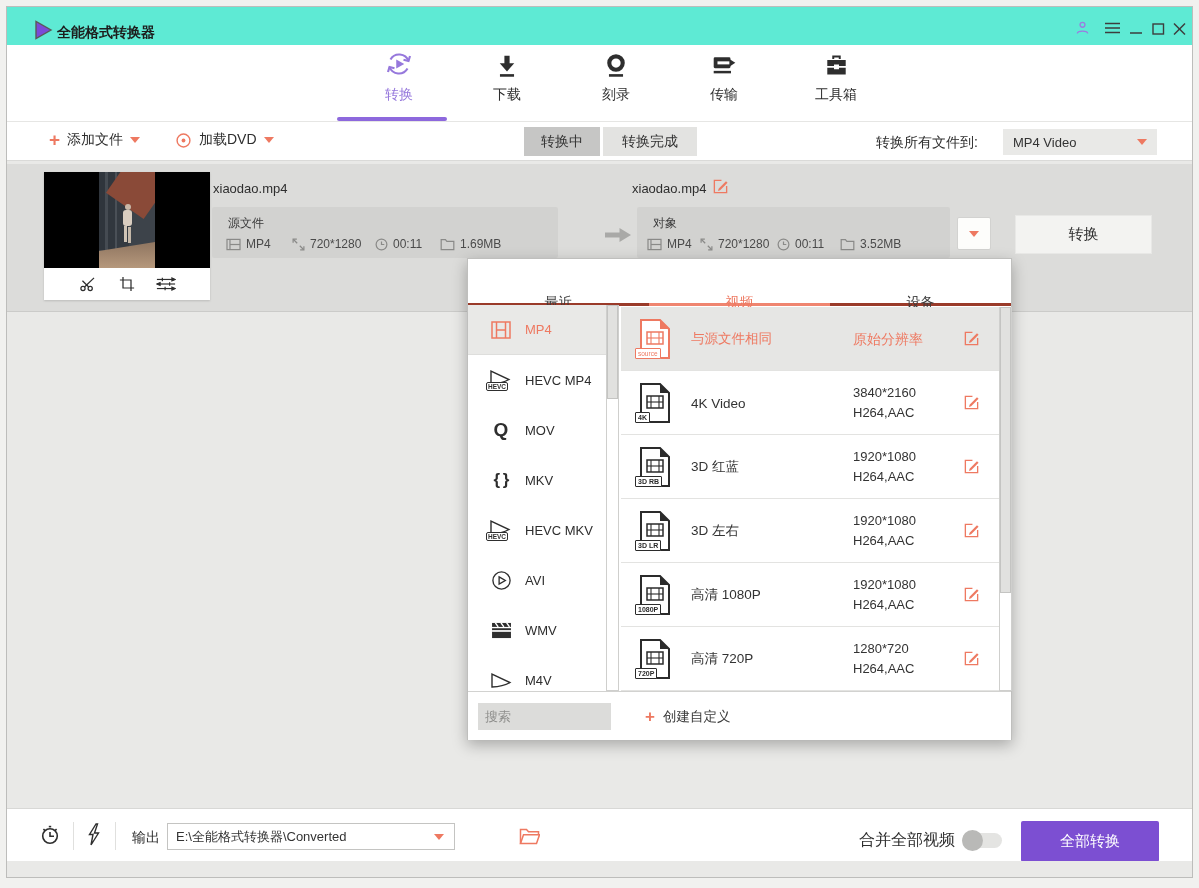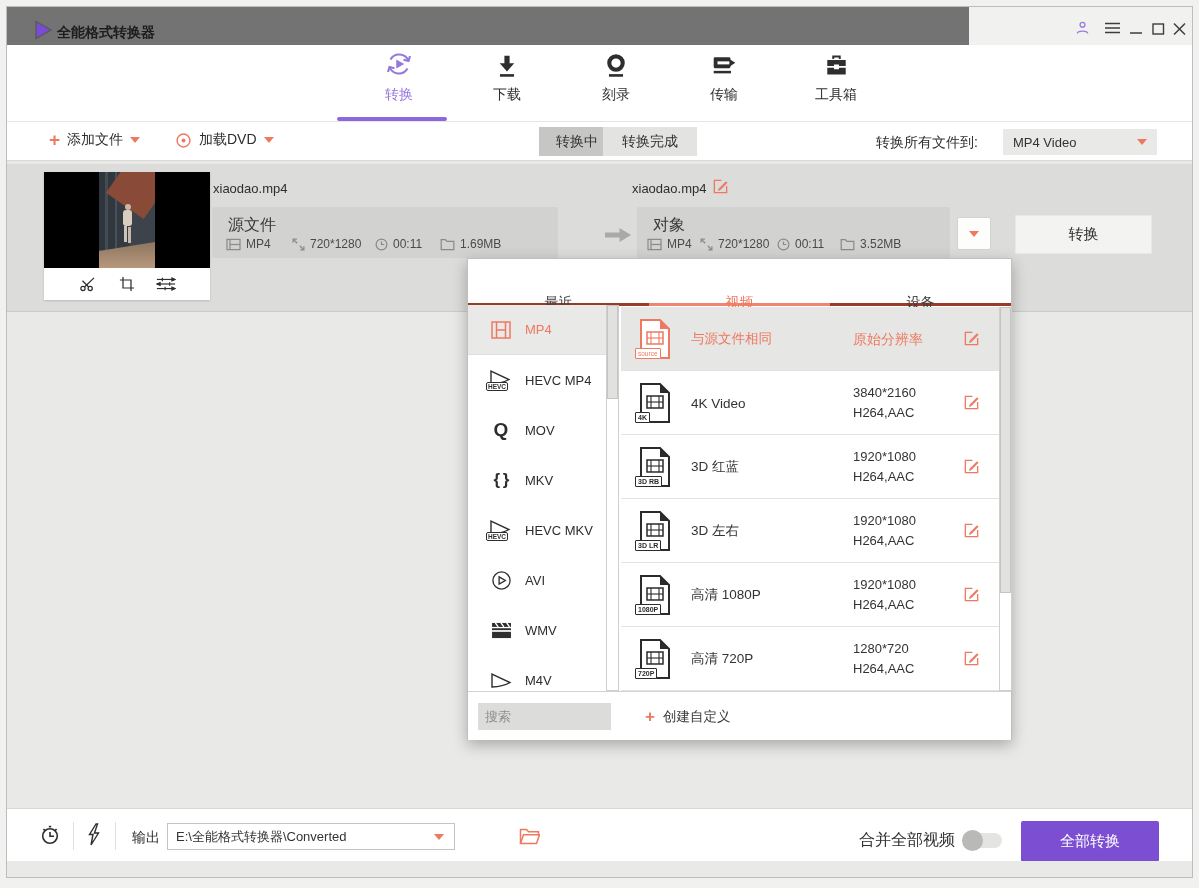--- a/index.html
+++ b/index.html
@@ -3,21 +3,21 @@
 <meta charset="utf-8">
 <style>
   * { margin:0; padding:0; box-sizing:border-box; }
   html,body { width:1199px; height:888px; background:#f1f1ef; font-family:"Liberation Sans","DejaVu Sans",sans-serif; overflow:hidden; }
   #screen { position:relative; width:1199px; height:888px; }
   .abs { position:absolute; }
   svg { display:block; }
 
   
   .win-frame { left:6px; top:6px; width:1187px; height:872px; border:1px solid #bdbdbb; background:transparent; pointer-events:none; z-index:50; }
-  .titlebar { left:7px; top:7px; width:962px; height:38px; background:#737373; }
+  .titlebar { left:7px; top:7px; width:1185px; height:38px; background:#5eead4; }
   .app-logo { left:26px; top:13px; }
   .app-title { left:50px; top:17px; font-size:14px; font-weight:bold; color:#1d1d1d; }
   .winctl { top:13px; width:18px; height:16px; display:flex; align-items:center; justify-content:center; color:#3d3d3d; cursor:pointer; }
   .winctl.purple { color:#9b7ce0; }
 
   
   .navbar { left:7px; top:45px; width:1185px; height:77px; background:#fff; border-bottom:1px solid #e6e6e4; }
   .nav-item { position:absolute; top:4px; transform:translateX(-50%); text-align:center; color:#2e2e2e; cursor:pointer; }
   .nav-item .nav-ic { height:30px; display:flex; align-items:flex-end; justify-content:center; }
   .nav-item .nav-label { display:block; margin-top:7px; font-size:14px; }
@@ -47,21 +47,21 @@
   .scene-glass { position:absolute; left:0; top:0; width:30px; height:78px; background:linear-gradient(90deg,#2f353c 0 6px,#454b52 6px 9px,#31373e 9px 16px,#4a5057 16px 18px,#343a41 18px 30px); }
   .scene-floor { position:absolute; left:0; bottom:0; width:56px; height:26px; background:linear-gradient(180deg,#8f7560,#b6987c); clip-path:polygon(0 35%,100% 0,100% 100%,0 100%); }
   .scene-person-top { position:absolute; left:24px; top:38px; width:9px; height:16px; background:#d9cdc0; border-radius:3px; }
   .scene-person-head { position:absolute; left:26px; top:32px; width:6px; height:6px; background:#c9b8a8; border-radius:50%; }
   .scene-person-legs { position:absolute; left:25px; top:54px; width:3px; height:16px; background:#cfc4b6; box-shadow:4px 1px 0 #c4b8a9; }
   .thumb-tools { position:absolute; left:0; top:96px; width:166px; height:32px; background:#fff; display:flex; align-items:center; justify-content:center; gap:21px; color:#2e2e2e; }
   .thumb-tools > span { cursor:pointer; }
 
   .src-name { left:213px; top:181px; font-size:13px; color:#2e2e2e; }
   .info-box { position:absolute; background:#d2d2d0; border-radius:2px; }
-  .info-title { position:absolute; left:16px; top:8px; font-size:16px; color:#3a3a3a; }
+  .info-title { position:absolute; left:16px; top:8px; font-size:12px; color:#3a3a3a; }
   .inf { position:absolute; top:30px; display:flex; align-items:center; gap:5px; font-size:12px; color:#4a4a4a; }
   .inf svg { color:#8a8a88; }
 
   .flow-arrow { left:605px; top:227px; }
   .tgt-name { left:632px; top:181px; font-size:13px; color:#2e2e2e; }
   .tgt-edit { left:712px; top:178px; color:#ee7961; cursor:pointer; }
   .tgt-dd { left:957px; top:217px; width:34px; height:33px; background:#fdfdfb; border:1px solid #d2d2d0; border-radius:2px; display:flex; align-items:center; justify-content:center; cursor:pointer; }
   .convert-btn { left:1015px; top:215px; width:137px; height:39px; background:#f3f3f1; border:1px solid #e8e8e6; display:flex; align-items:center; justify-content:center; font-size:15px; color:#2e2e2e; cursor:pointer; }
 
   
@@ -222,21 +222,21 @@
     <div class="tool-btn" style="left:168px">
       <span style="color:#ee7961">
         <svg width="17" height="17" viewBox="0 0 18 18" fill="none" stroke="currentColor" stroke-width="1.5">
             <circle cx="9" cy="9" r="6.8"></circle>
             <circle cx="9" cy="9" r="2" fill="currentColor" stroke="none"></circle>
           </svg>
       </span>
       <span>加载DVD</span>
       <span class="caret"></span>
     </div>
-    <div class="seg on" style="left:532px; width:76px">转换中</div>
+    <div class="seg on" style="left:517px; width:76px">转换中</div>
     <div class="seg off" style="left:596px; width:94px">转换完成</div>
     <span class="convert-to-label">转换所有文件到:</span>
     <div class="fmt-select">
       <span>MP4 Video</span>
       <span class="caret"></span>
     </div>
   </div>
 
   <div class="abs content"></div>
   <div class="abs file-row"></div>

